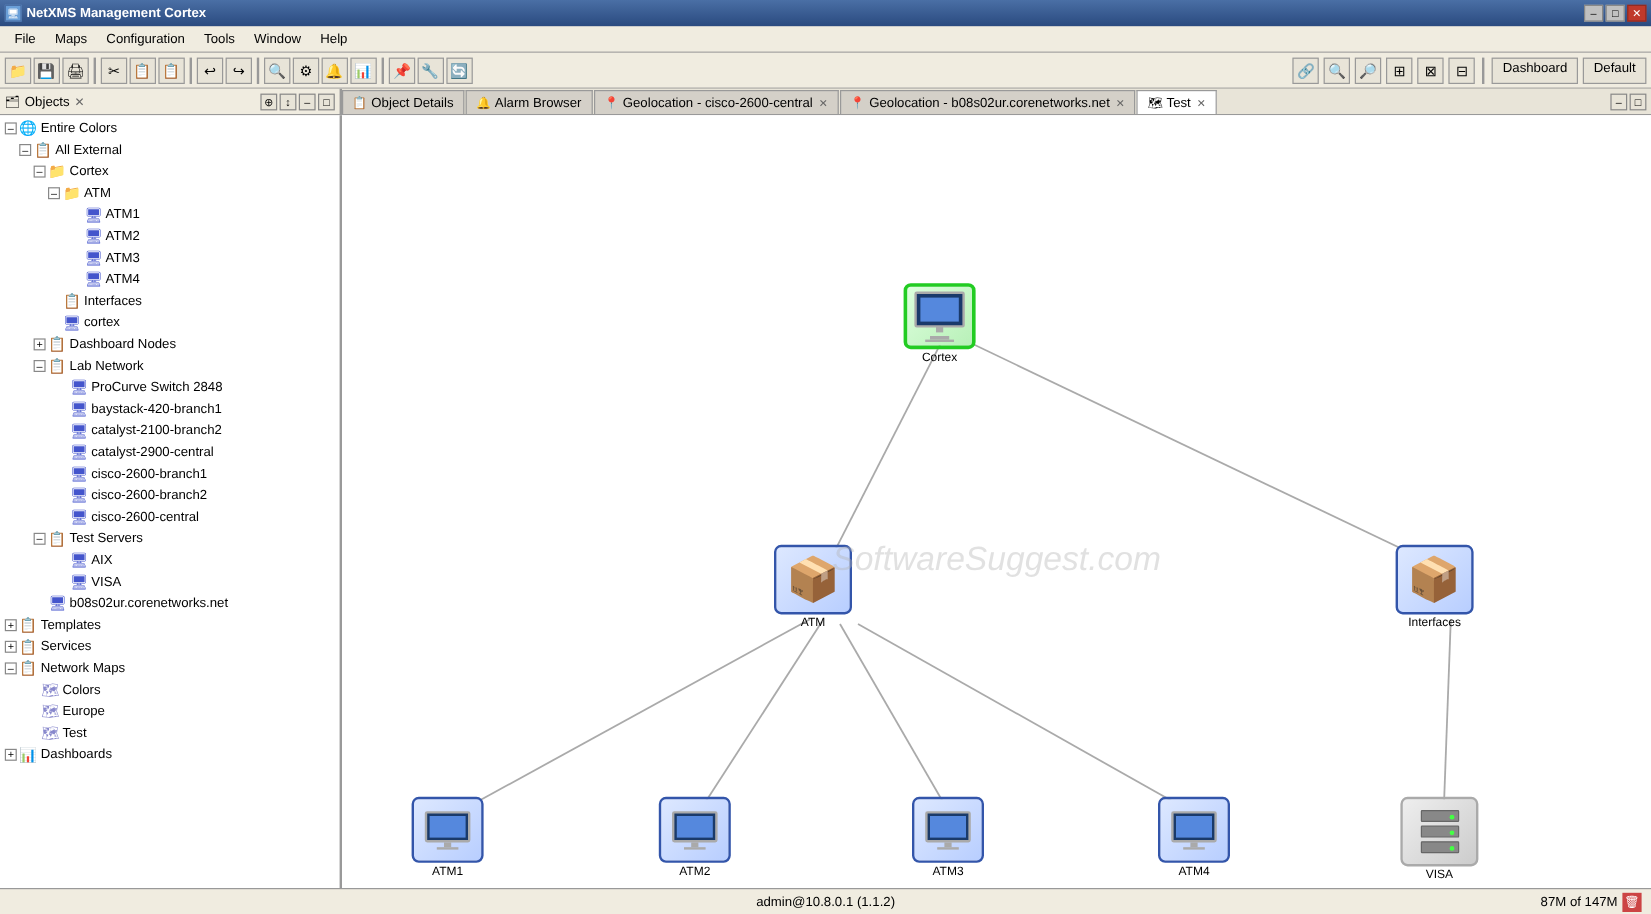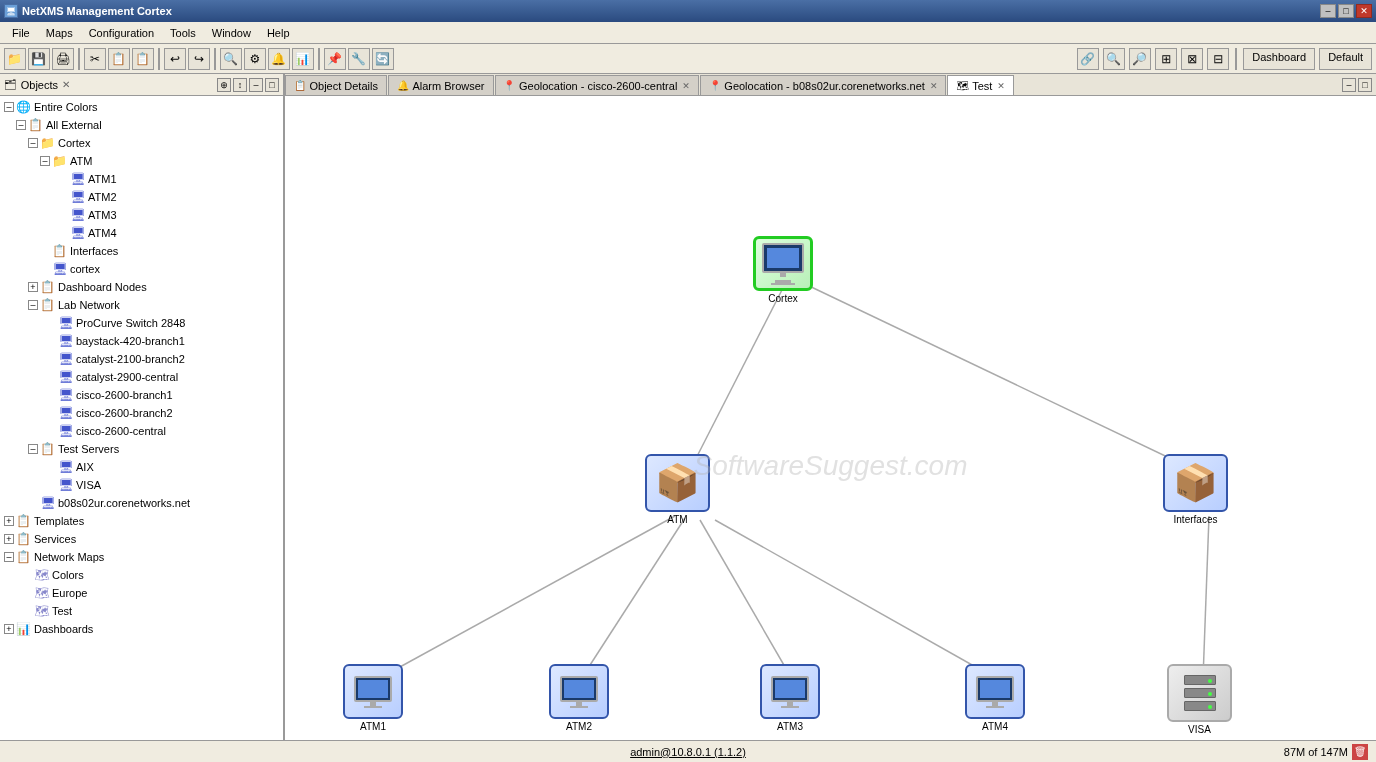--- a/index.html
+++ b/index.html
@@ -46,21 +46,21 @@
     .tab.active { background: white; }
     .tab-close-x { font-size: 9px; cursor: pointer; color: #666; margin-left: 2px; }
     .tab-icon { font-size: 10px; }
     
     
     #network-map { flex: 1; position: relative; overflow: hidden; background: white; }
     #network-map svg { position: absolute; top: 0; left: 0; width: 100%; height: 100%; }
     
     
     #status-bar { height: 22px; background: #f0ece0; border-top: 1px solid #999; display: flex; align-items: center; padding: 0 8px; justify-content: space-between; font-size: 11px; }
-    #status-center { position: absolute; left: 50%; transform: translateX(-50%); text-decoration: underline; }
+    #status-center { position: absolute; left: 50%; transform: translateX(-50%); }
     
     
     .node-container { position: absolute; display: flex; flex-direction: column; align-items: center; cursor: pointer; }
     .node-box { border: 2px solid #3355aa; border-radius: 6px; background: linear-gradient(135deg, #dde8ff, #b8ceff); width: 60px; height: 55px; display: flex; align-items: center; justify-content: center; }
     .node-box.green-border { border-color: #22cc22; border-width: 3px; background: linear-gradient(135deg, #ddffdd, #b8f0b8); }
     .node-box.gray-border { border-color: #aaaaaa; background: linear-gradient(135deg, #eeeeee, #cccccc); }
     .node-label { font-size: 10px; color: #000; margin-top: 2px; text-align: center; }
     .server-unit { width: 32px; height: 10px; background: #888; border: 1px solid #666; border-radius: 1px; position: relative; }
     .server-unit::after { content: ''; position: absolute; right: 3px; top: 3px; width: 4px; height: 4px; background: #44ff44; border-radius: 50%; }
     

